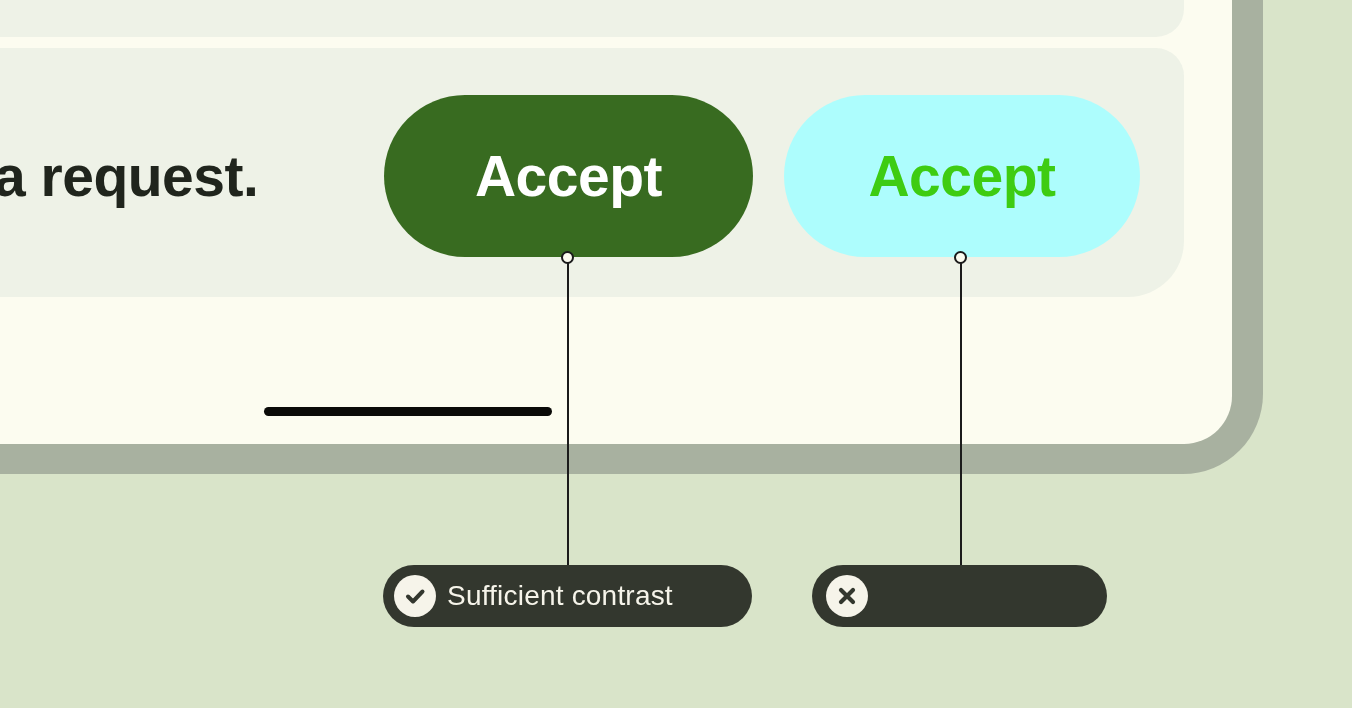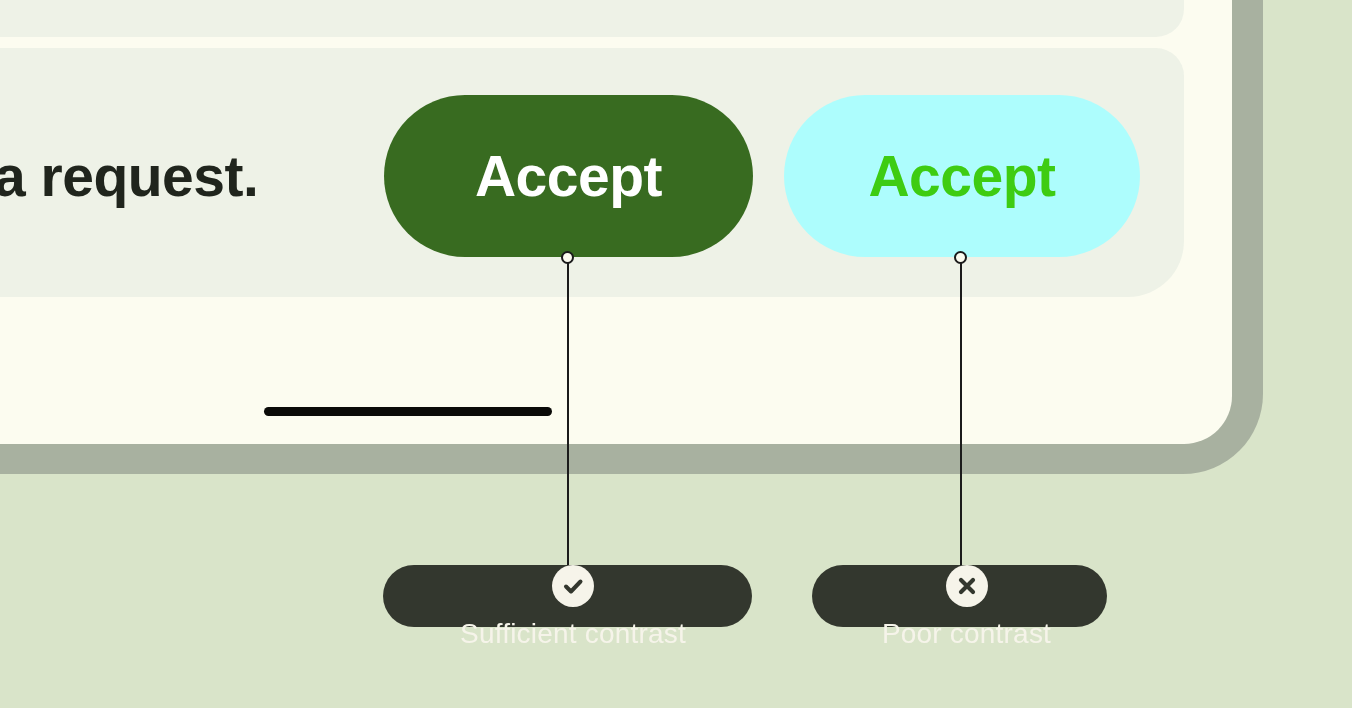--- a/index.html
+++ b/index.html
@@ -117,21 +117,20 @@
     position: absolute;
     top: 565px;
     height: 62px;
     background: #33372e;
     border-radius: 31px;
     display: flex;
     align-items: center;
     gap: 11px;
     padding-left: 11px;
     box-sizing: border-box;
-    flex-direction: column;
   }
   .callout-sufficient { left: 383px; width: 369px; }
   .callout-poor { left: 812px; width: 295px; padding-left: 14px; }
   .callout-icon {
     width: 42px; height: 42px;
     border-radius: 50%;
     background: #f6f4ea;
     flex: 0 0 auto;
     display: flex;
     align-items: center;
@@ -176,16 +175,15 @@
     </span>
     <span class="callout-label">Sufficient contrast</span>
   </div>
 
   <div class="callout callout-poor">
     <span class="callout-icon">
       <svg width="24" height="24" viewBox="0 0 24 24">
         <path d="M6 6 L18 18 M18 6 L6 18" fill="none" stroke="#33372e" stroke-width="4.2" stroke-linecap="round"></path>
       </svg>
     </span>
-    <span class="callout-label">Poor contrast</span>
   </div>
 
 </div>
 
 </body></html>

